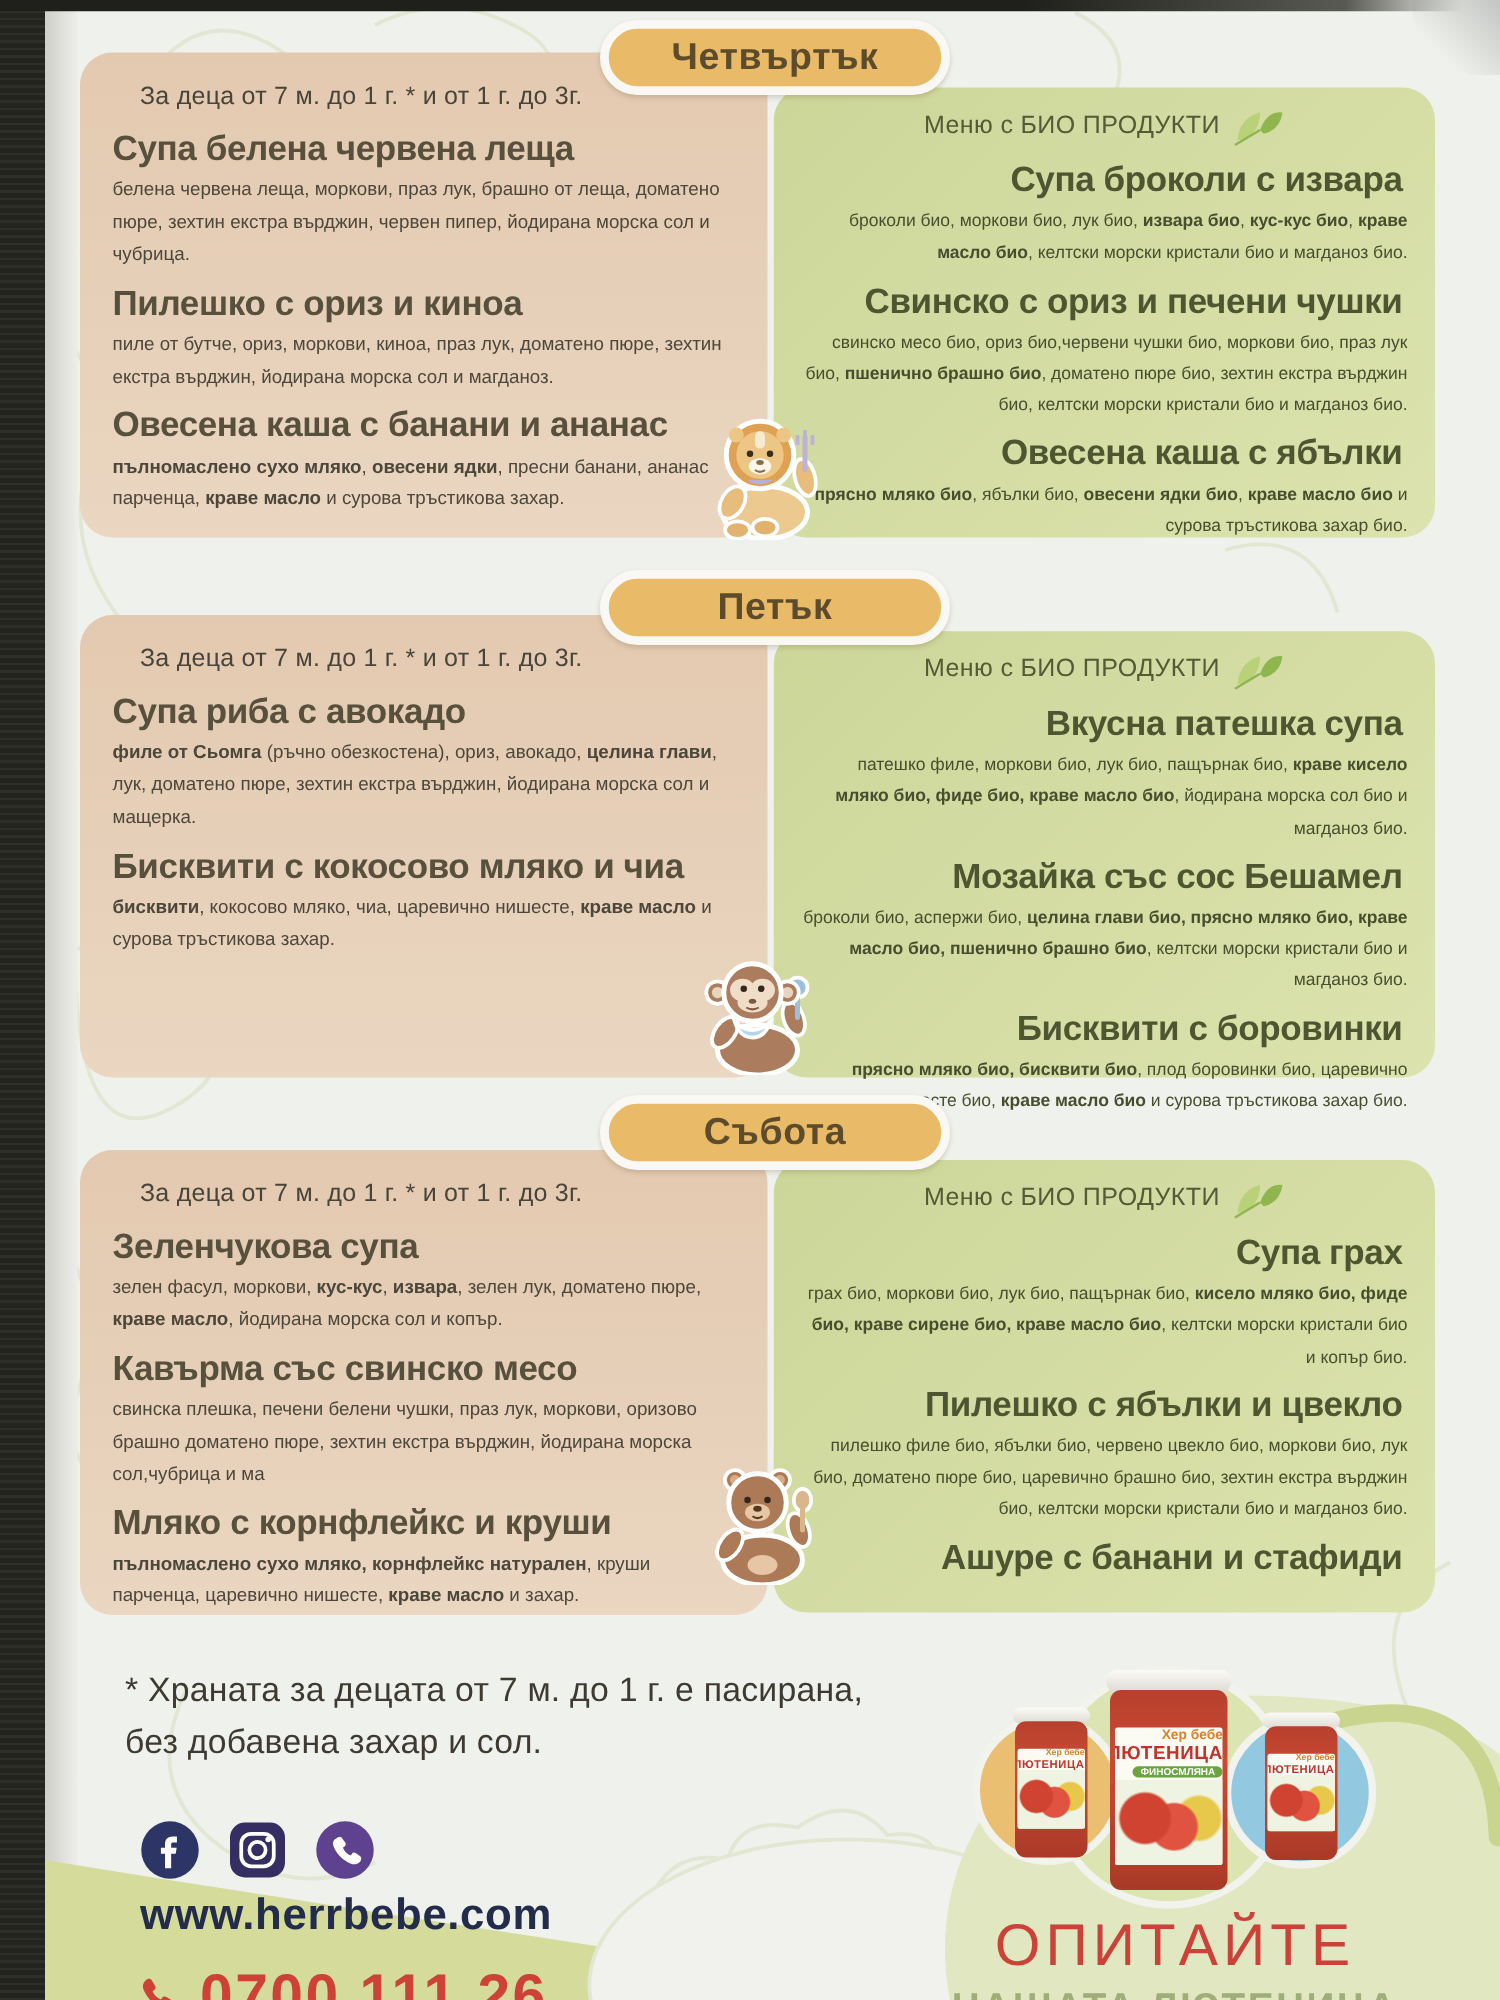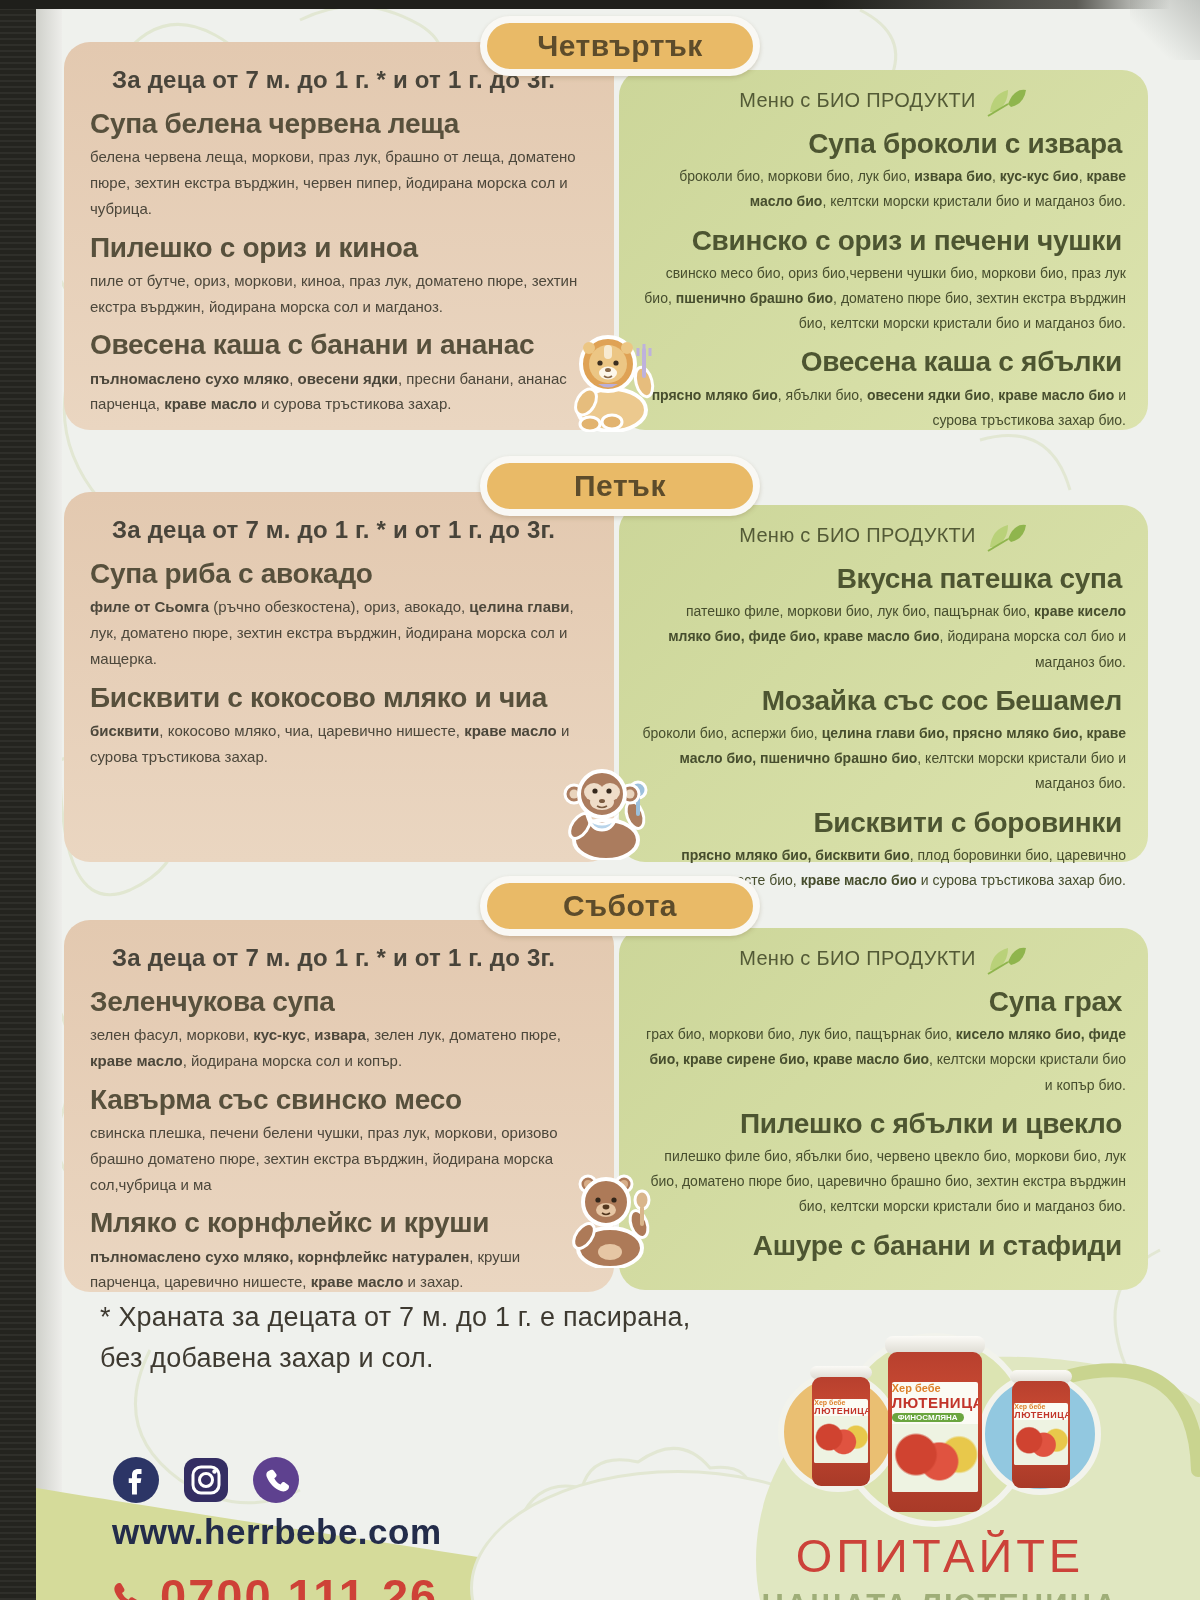--- a/index.html
+++ b/index.html
@@ -17,47 +17,47 @@
   .doodles{position:absolute;left:0;top:0;z-index:0;}
   
   .day-pill{position:absolute;left:480px;width:266px;height:46px;background:#e9ba67;
     border:7px solid #f9f8f4;border-radius:32px;z-index:4;display:flex;align-items:center;justify-content:center;
     box-shadow:0 2px 4px rgba(120,100,60,.25);}
   .day-pill span{font-size:30px;font-weight:bold;color:#5d4c2b;letter-spacing:.5px;}
   
   .panel{position:absolute;border-radius:26px;z-index:2;box-sizing:border-box;}
   .panel-left{left:64px;width:550px;background:linear-gradient(180deg,#e3c9b0,#ead6c1);padding:16px 26px 10px 26px;}
   .panel-right{left:619px;width:529px;background:linear-gradient(135deg,#ccd699,#dce3ae);padding:8px 22px 10px 22px;}
-  .age-note{font-size:24px;color:#48443a;margin:8px 0 14px 22px;letter-spacing:.2px;font-weight:bold;}
+  .age-note{font-size:20px;color:#48443a;margin:8px 0 14px 22px;letter-spacing:.2px;}
   .dish-title{font-size:28px;font-weight:bold;color:#57503c;margin:10px 0 4px 0;letter-spacing:-.3px;line-height:1.15;}
   .panel-right .dish-title{color:#4d5531;text-align:right;padding-right:4px;}
   .dish-ing{font-size:15px;line-height:1.72;color:#4c473b;margin:0 0 6px 0;}
   .panel-right .dish-ing{font-size:14px;text-align:right;color:#474e2e;line-height:1.8;}
   .dish-ing .b{font-weight:bold;}
   .bio-head{display:flex;align-items:center;justify-content:center;gap:8px;
     font-size:20px;color:#535a36;margin:4px 0 2px 0;letter-spacing:.3px;}
   .mascot{position:absolute;z-index:3;}
   
   .s0-pill{top:16px}  .s0-left{top:42px;height:388px}  .s0-right{top:70px;height:360px}  .s0-mascot{left:556px;top:330px}
   .s1-pill{top:456px} .s1-left{top:492px;height:370px} .s1-right{top:505px;height:357px} .s1-mascot{left:550px;top:760px}
   .s2-pill{top:876px} .s2-left{top:920px;height:372px} .s2-right{top:928px;height:362px} .s2-mascot{left:554px;top:1168px}
   
-  .footnote{position:absolute;left:100px;top:1297px;font-size:27px;line-height:1.5;color:#3e3a31;z-index:2;letter-spacing:.2px;}
+  .footnote{position:absolute;left:100px;top:1332px;font-size:27px;line-height:1.5;color:#3e3a31;z-index:2;letter-spacing:.2px;}
   .social{position:absolute;left:112px;top:1456px;display:flex;gap:22px;z-index:4;}
   .website{position:absolute;left:112px;top:1512px;font-size:35px;font-weight:bold;color:#232c4a;z-index:4;letter-spacing:.5px;}
   .phone-row{position:absolute;left:104px;top:1568px;display:flex;align-items:flex-start;gap:16px;z-index:4;
     color:#ce4137;font-size:47px;font-weight:bold;letter-spacing:2px;}
   .olive-wedge{position:absolute;left:0;top:1430px;z-index:1;}
   .cloud{position:absolute;left:470px;top:1470px;width:410px;height:230px;background:#f1f2ee;border-radius:50%;
     border:3px solid #e2e7d2;z-index:1;}
   .blob{position:absolute;left:690px;top:1318px;z-index:2;}
   .jar{position:absolute;z-index:3;display:flex;flex-direction:column;align-items:center;}
   .jar .lid{background:linear-gradient(180deg,#fbfaf6,#dddbd2);border-radius:8px;}
   .jar .glass{width:100%;flex:1;background:linear-gradient(180deg,#b8402e,#cb4b33 35%,#a93a28);border-radius:9px;position:relative;margin-top:-2px;}
-  .jar .label{position:absolute;left:4%;right:4%;background:#fbfbf4;border-radius:2px;display:flex;flex-direction:column;align-items:flex-start;overflow:hidden;}
+  .jar .label{position:absolute;left:4%;right:4%;background:#fbfbf4;border-radius:2px;display:flex;flex-direction:column;align-items:flex-end;overflow:hidden;}
   .lbl-brand{color:#dd8029;font-weight:bold;}
   .lbl-prod{color:#c2342a;font-weight:bold;letter-spacing:.5px;}
   .lbl-var{background:#6aa53e;color:#fff;font-weight:bold;border-radius:7px;padding:0 6px;}
   .fruits{width:100%;flex:1;background:
       radial-gradient(circle at 28% 45%, #d04330 27%, transparent 30%),
       radial-gradient(circle at 55% 55%, #e05340 30%, transparent 33%),
       radial-gradient(circle at 78% 45%, #e8c84b 22%, transparent 25%),
       #eef3e2;}
   .promo1{position:absolute;left:710px;top:1528px;width:460px;text-align:center;z-index:4;
     font-size:47px;font-weight:normal;color:#cc4239;letter-spacing:4px;}

